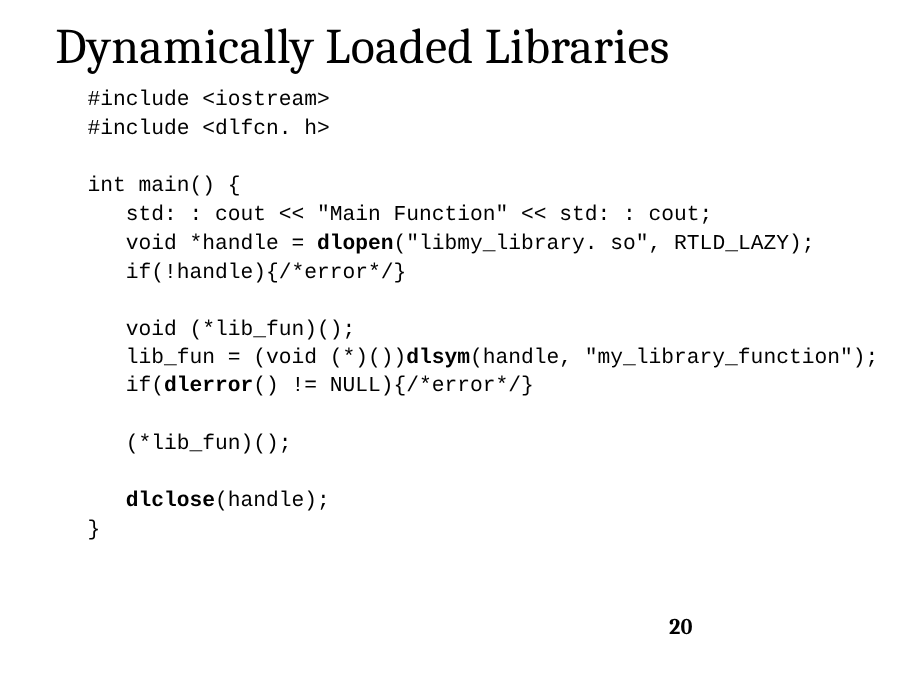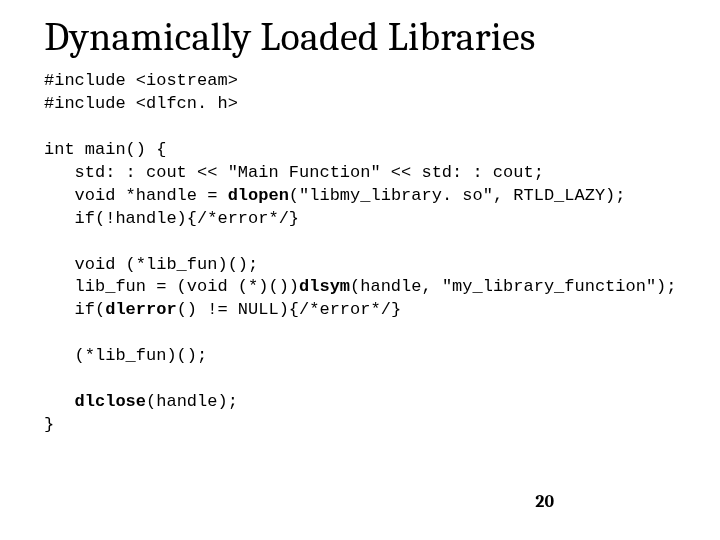--- a/index.html
+++ b/index.html
@@ -27,20 +27,21 @@
     letter-spacing: 0.2px;
     font-family: Cambria, Georgia, serif;
   }
   .code {
     font-family: "Courier New", Courier, monospace;
     font-size: 17px;
     line-height: 1.35;
     white-space: pre;
     padding: 6px 0 0 44px;
     color: #000;
+    margin-left: 26px;
   }
   .code .b { font-weight: bold; }
   .pagenum {
     position: absolute;
     right: 26px;
     bottom: 28px;
     font-family: Cambria, Georgia, serif;
     font-size: 18px;
     font-weight: 700;
   }

